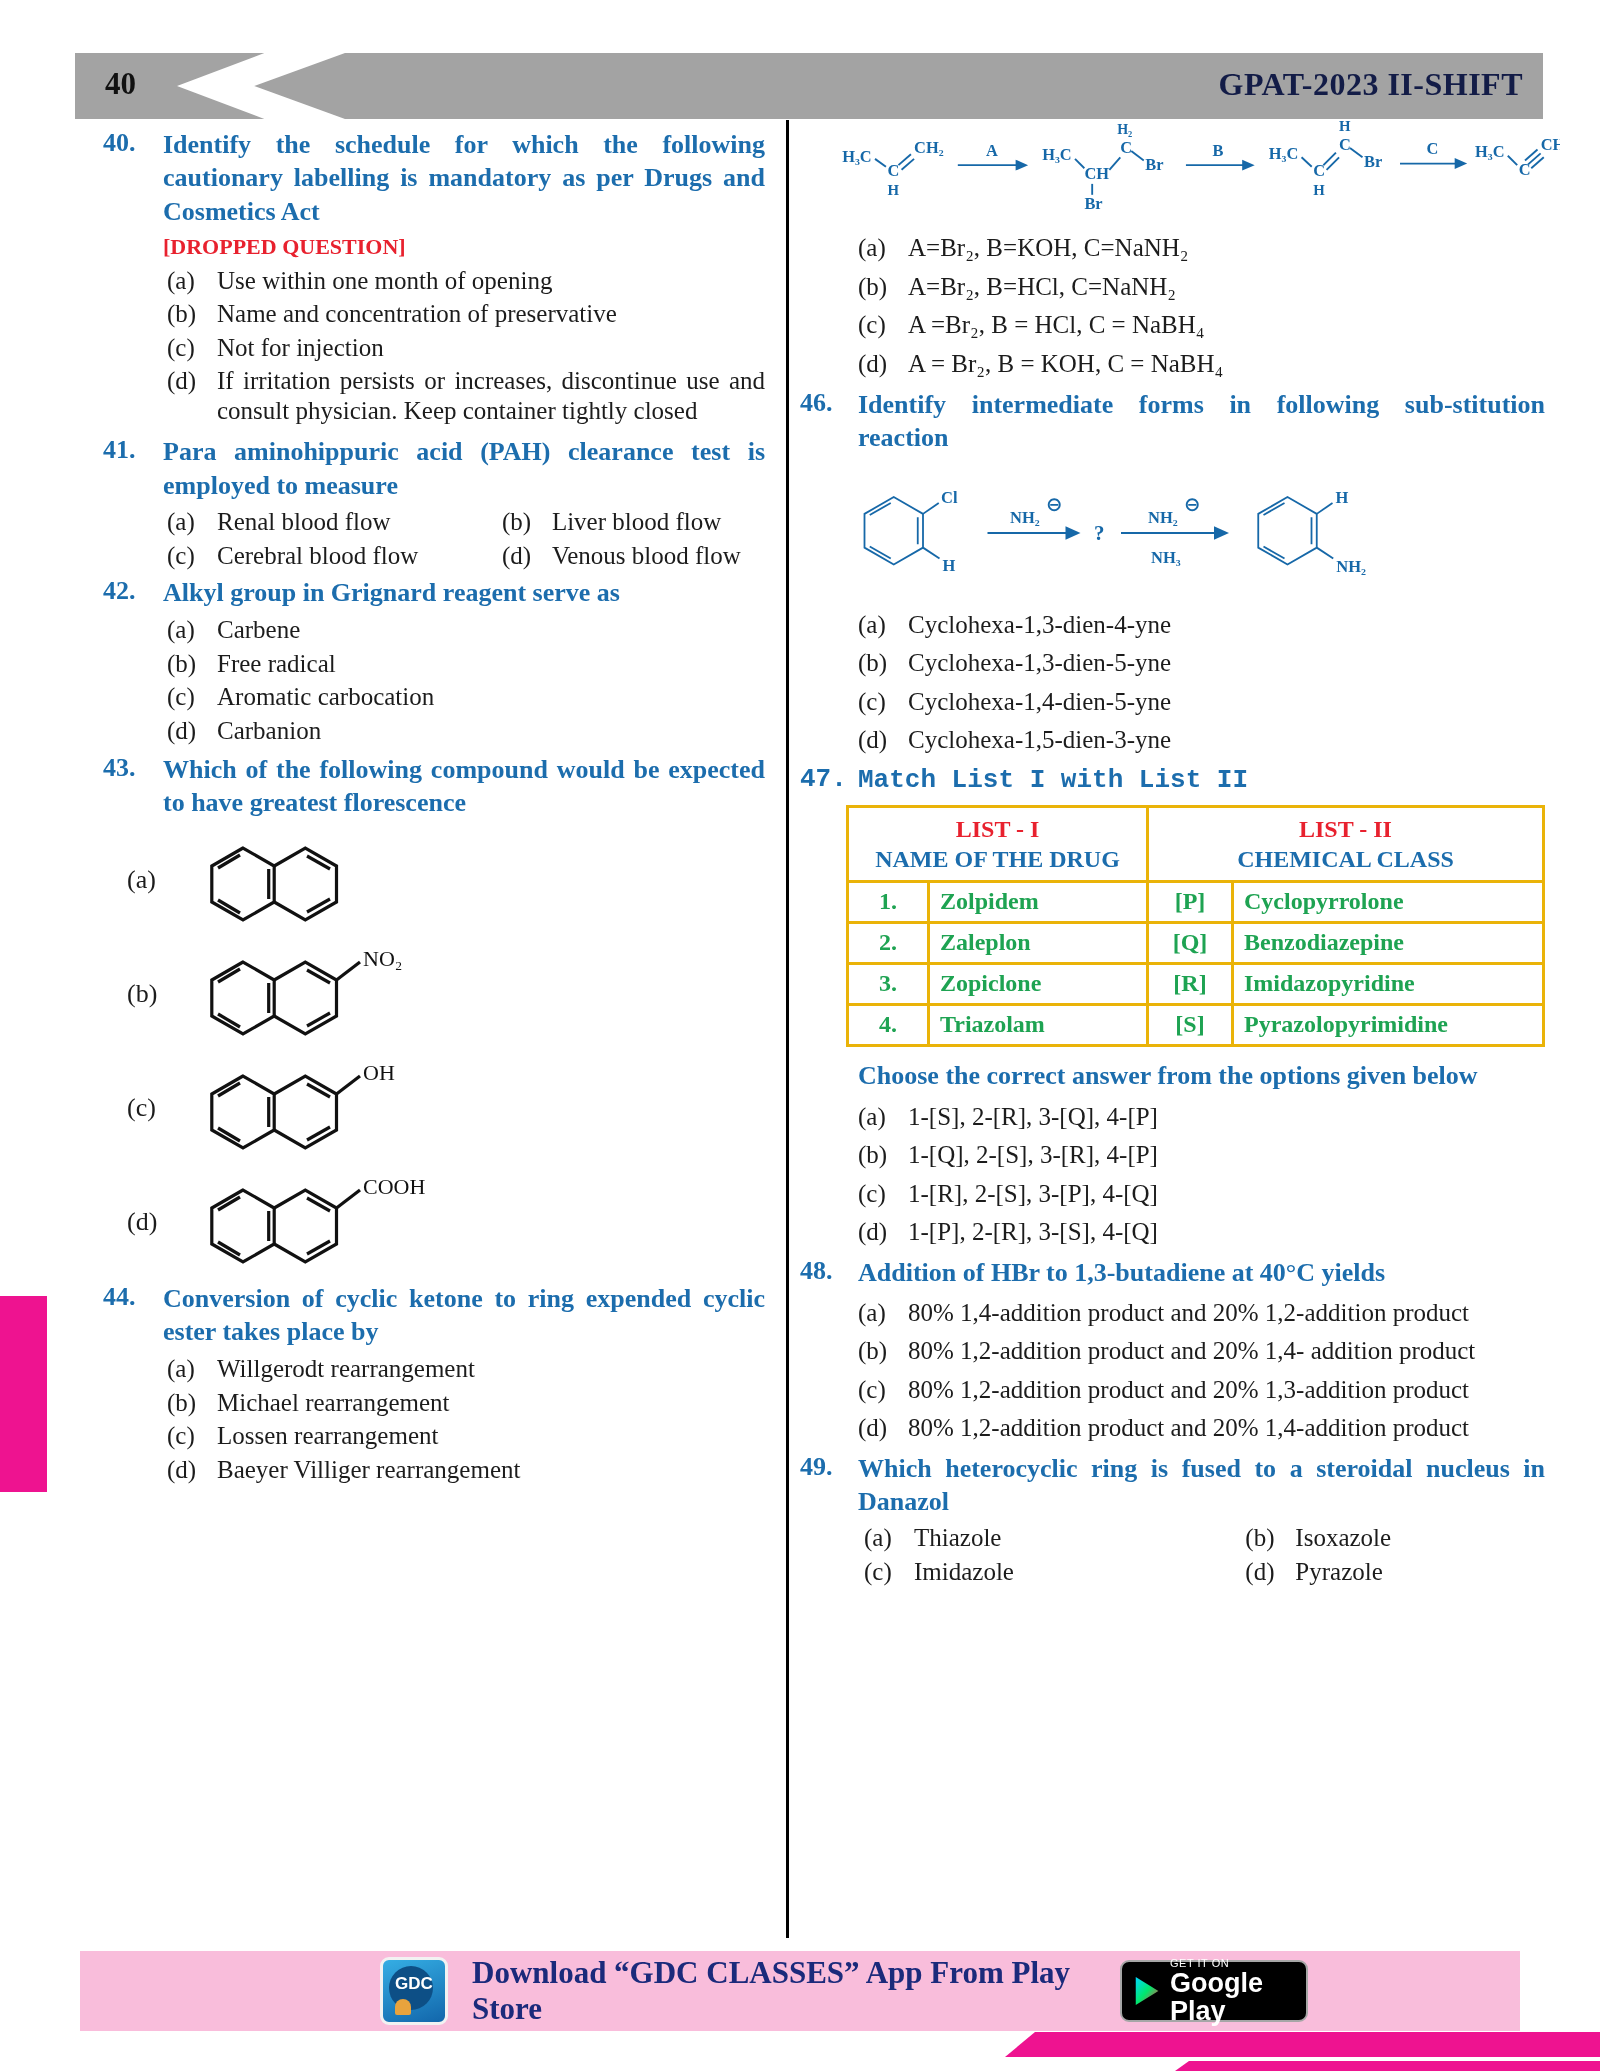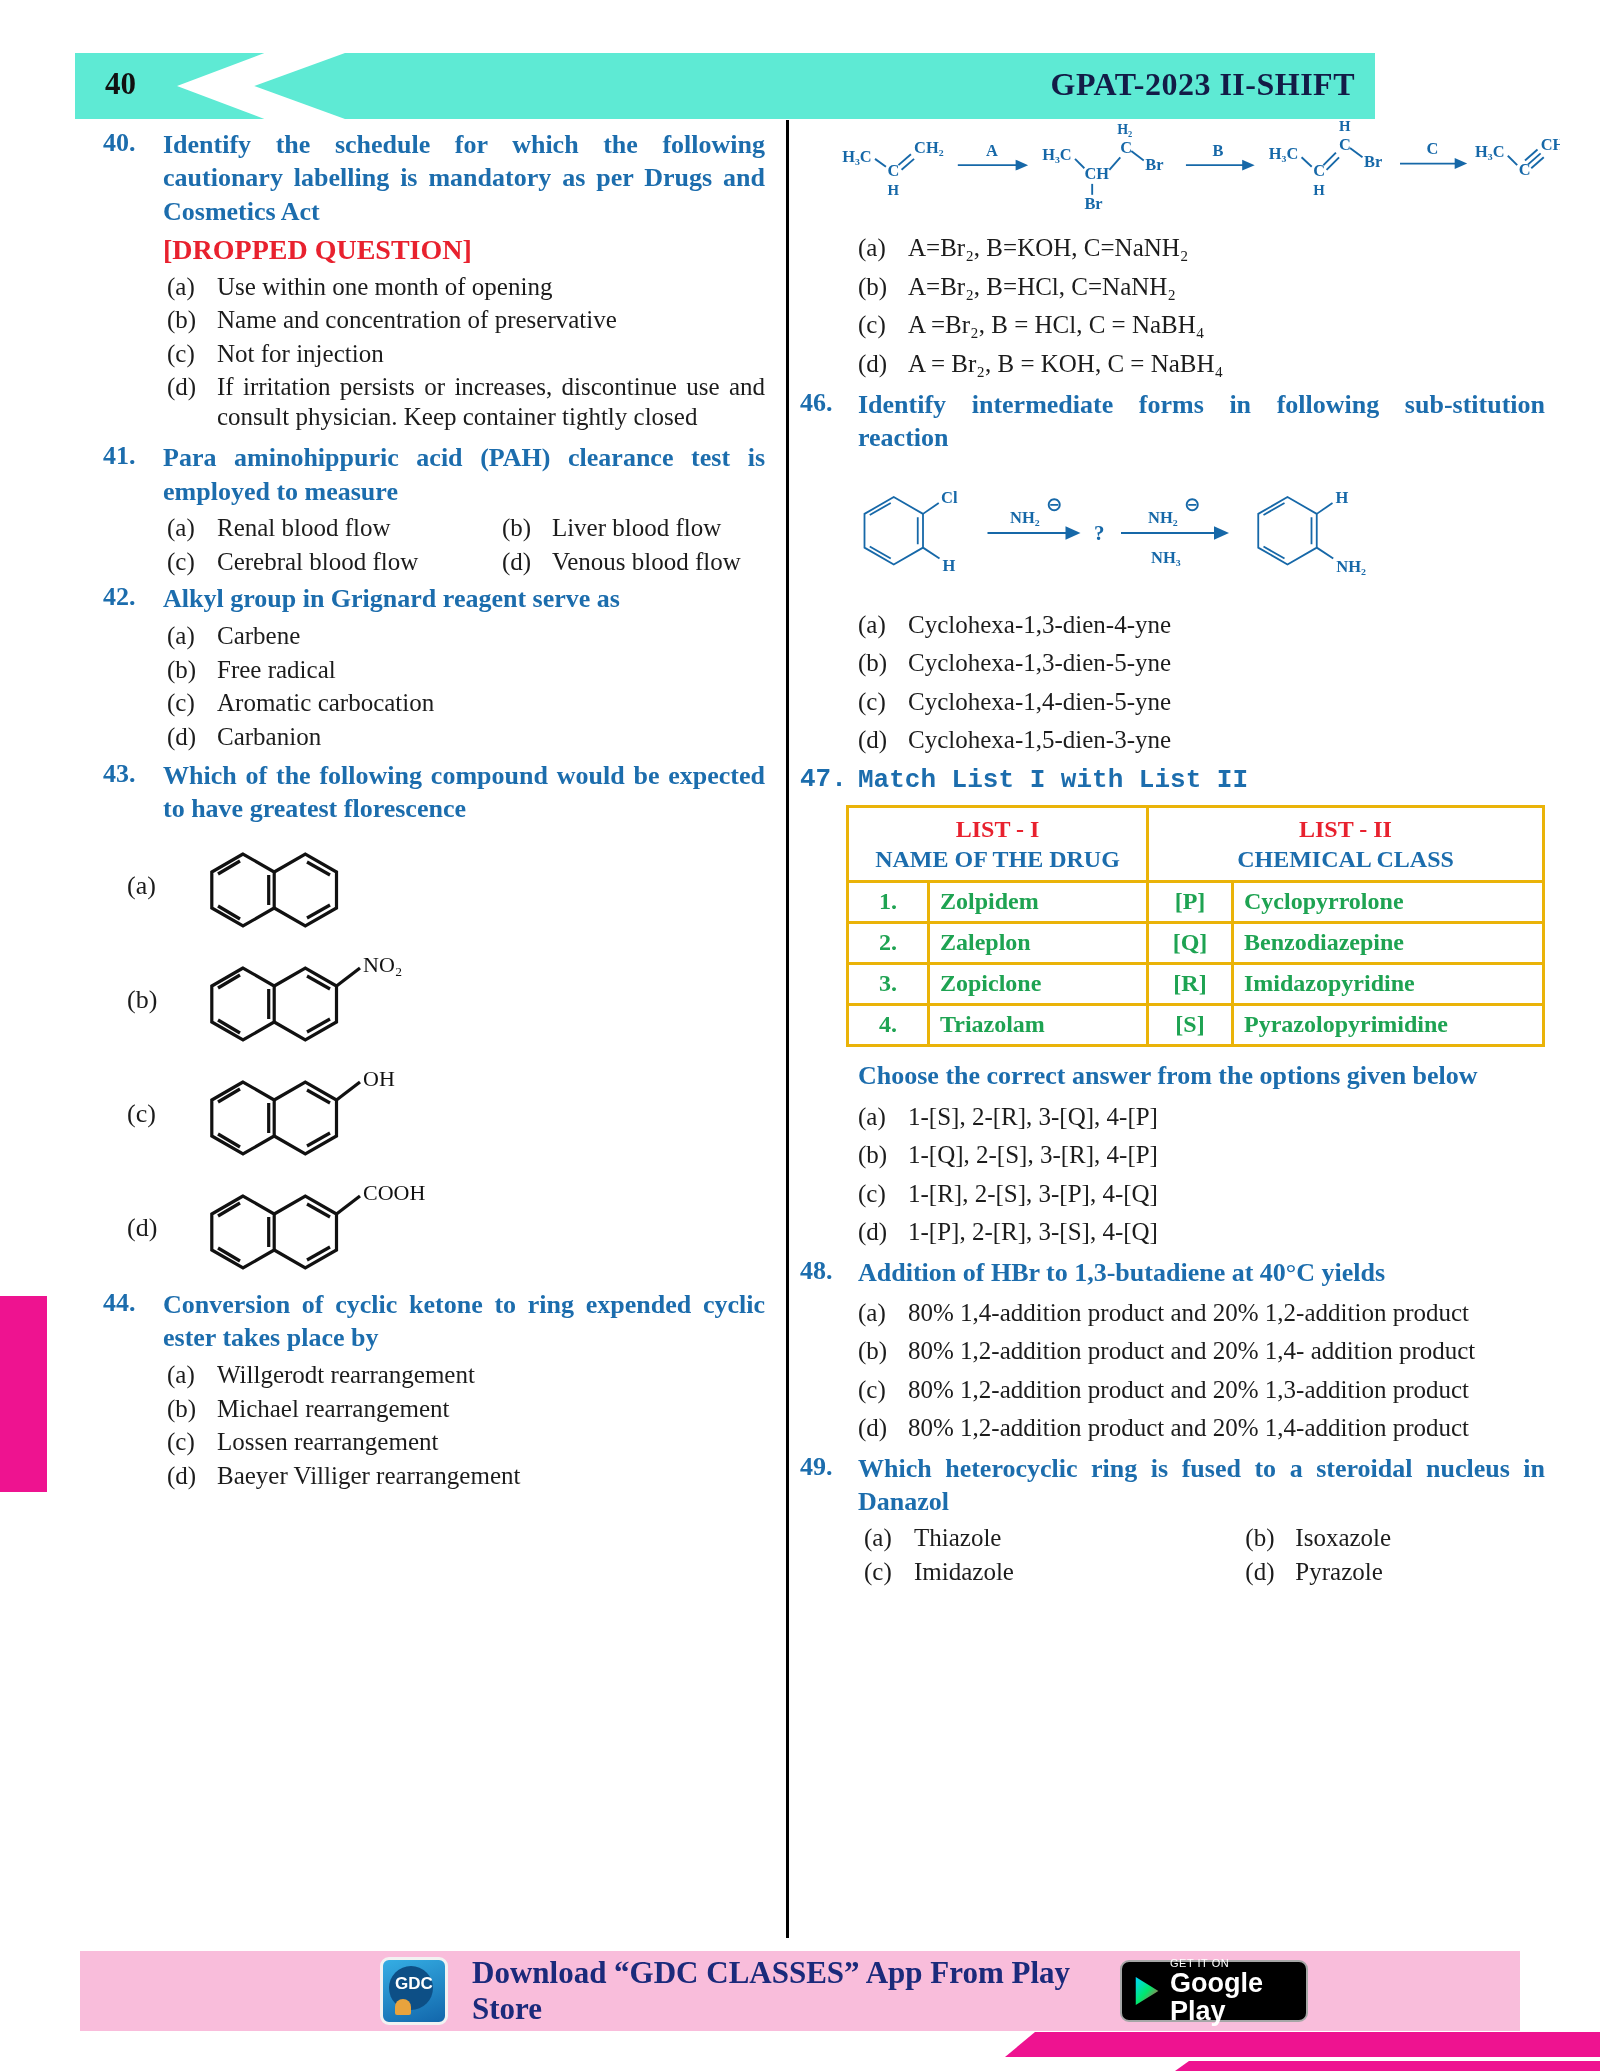--- a/index.html
+++ b/index.html
@@ -1,36 +1,36 @@
 <!DOCTYPE html>
 <html><head>
 <meta charset="utf-8">
 <style>
   html,body{margin:0;padding:0;background:#e9e9e9;}
   .page{position:relative;width:1600px;height:2071px;background:#ffffff;overflow:hidden;
         font-family:"Liberation Serif","DejaVu Serif","DejaVu Sans",serif;color:#1c1c1c;}
 
   
-  .header-band{position:absolute;left:75px;top:53px;width:1300px;height:66px;background:#5eead4;}
+  .header-band{position:absolute;left:75px;top:53px;width:1468px;height:66px;background:#a3a3a3;}
   .page-number{position:absolute;left:30px;top:13px;font-size:31px;font-weight:bold;color:#111;}
   .chevron{position:absolute;left:102px;top:0;width:168px;height:66px;background:#ffffff;
            clip-path:polygon(52% 0,100% 0,46% 50%,100% 100%,52% 100%,0 50%);}
   .header-title{position:absolute;right:20px;top:13px;font-size:32px;font-weight:bold;color:#131c47;letter-spacing:.5px;}
 
   
   .divider{position:absolute;left:786px;top:120px;width:3px;height:1818px;background:#000;}
   .col-left{position:absolute;left:103px;top:128px;width:662px;}
   .col-right{position:absolute;left:800px;top:112px;width:745px;}
 
   
   .q{display:flex;margin-bottom:6px;}
   .qn{flex:none;width:60px;font-size:26px;font-weight:bold;color:#1c6dad;}
   .col-right .qn{width:58px;}
   .qt{flex:1;font-size:26px;font-weight:bold;color:#1c6dad;line-height:1.28;text-align:justify;}
-  .dropped{margin:0 0 6px 60px;font-size:28px;font-weight:bold;color:#e8212e;}
+  .dropped{margin:0 0 6px 60px;font-size:22px;font-weight:bold;color:#e8212e;}
 
   .opt{display:flex;margin:4px 0 4px 64px;font-size:25px;line-height:1.18;}
   .col-right .opt{margin-left:58px;}
   .opt .m{flex:none;width:50px;}
   .opt .t{flex:1;text-align:justify;}
   .opt.spread{margin-top:9px;margin-bottom:9px;}
   .optgrid{display:flex;margin:6px 0 6px 64px;font-size:25px;}
   .optgrid .cell{display:flex;}
   .optgrid .cell.c1{width:56%;}
   .optgrid .cell.c2{width:44%;}

